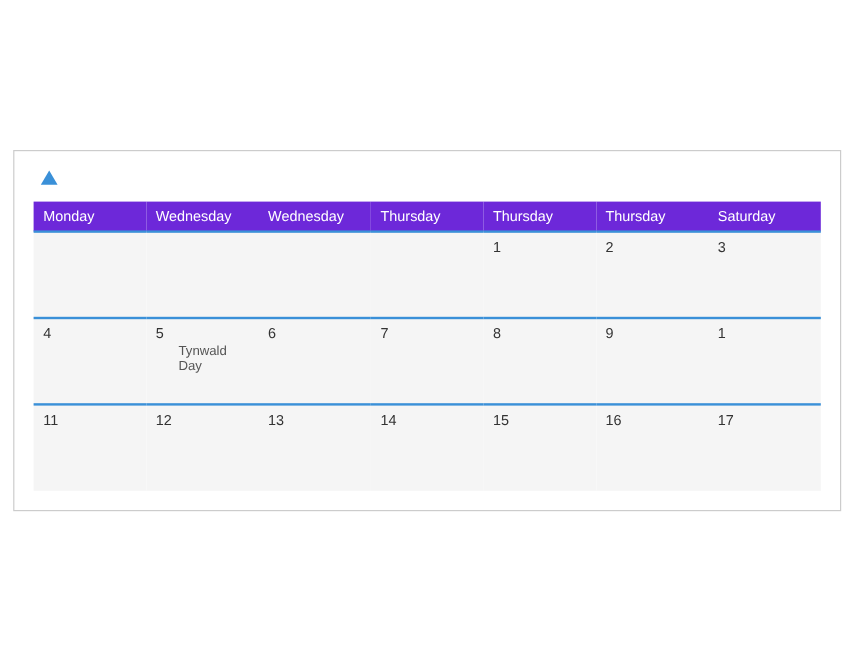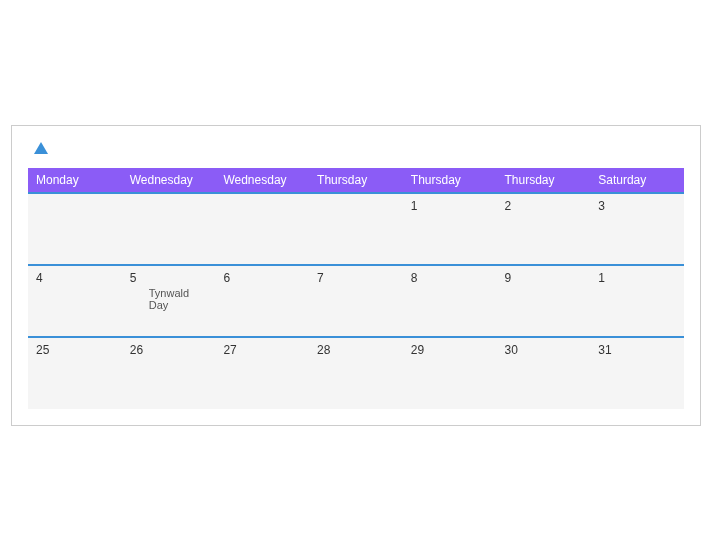--- a/index.html
+++ b/index.html
@@ -60,21 +60,21 @@
       font-size: 14px;
       color: #333;
       text-align: right;
       min-width: 90px;
     }
     .calendar-grid {
       width: 100%;
       border-collapse: collapse;
     }
     .calendar-grid thead tr th {
-      background: #8b5cf6;
+      background: #6d28d9;
       color: #fff;
       font-size: 12px;
       font-weight: normal;
       padding: 5px 8px;
       text-align: left;
       border: none;
     }
     .calendar-grid tbody tr {
       border-top: 2px solid #3a90d8;
     }
@@ -167,36 +167,36 @@
           </td>
           <td>
             <span class="day-number">9</span>
           </td>
           <td>
             <span class="day-number">1</span>
           </td>
         </tr>
         <tr>
           <td>
-            <span class="day-number">25</span>
-          </td>
-          <td>
-            <span class="day-number">26</span>
-          </td>
-          <td>
-            <span class="day-number">27</span>
-          </td>
-          <td>
-            <span class="day-number">28</span>
-          </td>
-          <td>
-            <span class="day-number">29</span>
-          </td>
-          <td>
-            <span class="day-number">30</span>
-          </td>
-          <td>
-            <span class="day-number">31</span>
+            <span class="day-number">11</span>
+          </td>
+          <td>
+            <span class="day-number">12</span>
+          </td>
+          <td>
+            <span class="day-number">13</span>
+          </td>
+          <td>
+            <span class="day-number">14</span>
+          </td>
+          <td>
+            <span class="day-number">15</span>
+          </td>
+          <td>
+            <span class="day-number">16</span>
+          </td>
+          <td>
+            <span class="day-number">17</span>
           </td>
         </tr>
       </tbody>
   </table>
 </div>
 
 </body></html>

